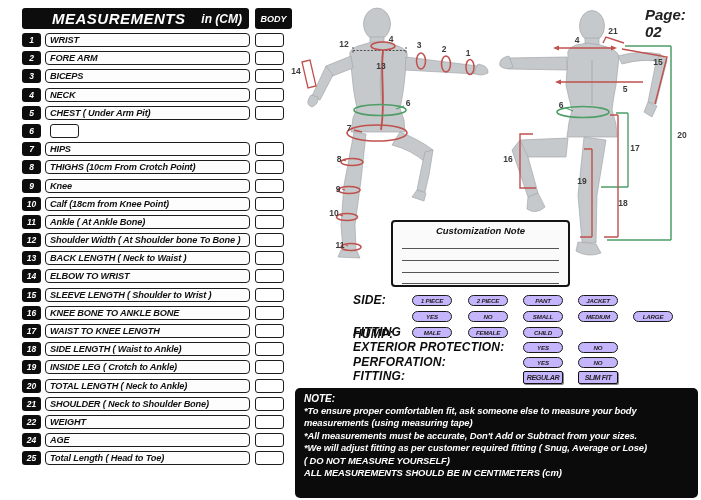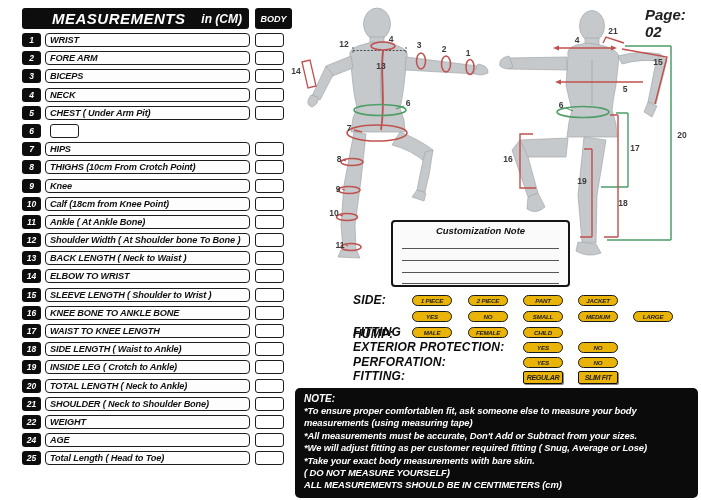--- a/index.html
+++ b/index.html
@@ -69,21 +69,21 @@
   }
   .rule { position:absolute; left:9px; right:9px; border-top:1.2px solid #555; }
 
   
   .opt-label {
     position:absolute; left:353px; font-size:12px; font-weight:bold; font-style:italic;
     color:#0c0c0c; letter-spacing:.2px; white-space:nowrap;
   }
   .opt-btn {
     position:absolute; width:40px; height:11px;
-    border:1.4px solid #1a1a1a; border-radius:6px; background:#eab308;
+    border:1.4px solid #1a1a1a; border-radius:6px; background:#c4b5fd;
     font-size:6.2px; font-weight:bold; font-style:italic; color:#222;
     display:flex; align-items:center; justify-content:center;
     letter-spacing:-0.2px; white-space:nowrap; overflow:hidden;
   }
   .opt-btn.box {
     height:13px; border-radius:2px; border:1.6px solid #111;
     box-shadow:1px 1px 0 #8a8a8a; font-size:7.2px; letter-spacing:-0.4px;
   }
 
   
@@ -364,19 +364,18 @@
       <div class="opt-btn box" style="top: 371px; left: 523px;">REGULAR</div>
       <div class="opt-btn box" style="top: 371px; left: 578px;">SLIM FIT</div>
     </div>
 
   <div class="note-box">
     <div class="note-title">NOTE:</div>
     <div>
         <div class="note-line">*To ensure proper comfortablen  fit, ask someone else to measure your body measurements (using measuring tape)</div>
         <div class="note-line">*All measurements must be accurate, Don't Add or Subtract from your sizes.</div>
         <div class="note-line">*We will adjust fitting as per customer required fitting ( Snug, Average or Lose)</div>
-        <div class="note-line">*Take your exact body measurements with bare skin.</div>
         <div class="note-line">( DO NOT MEASURE YOURSELF)</div>
         <div class="note-line">ALL MEASUREMENTS SHOULD BE IN CENTIMETERS (cm)</div>
       </div>
   </div>
 
 </div>
 
 </body></html>

